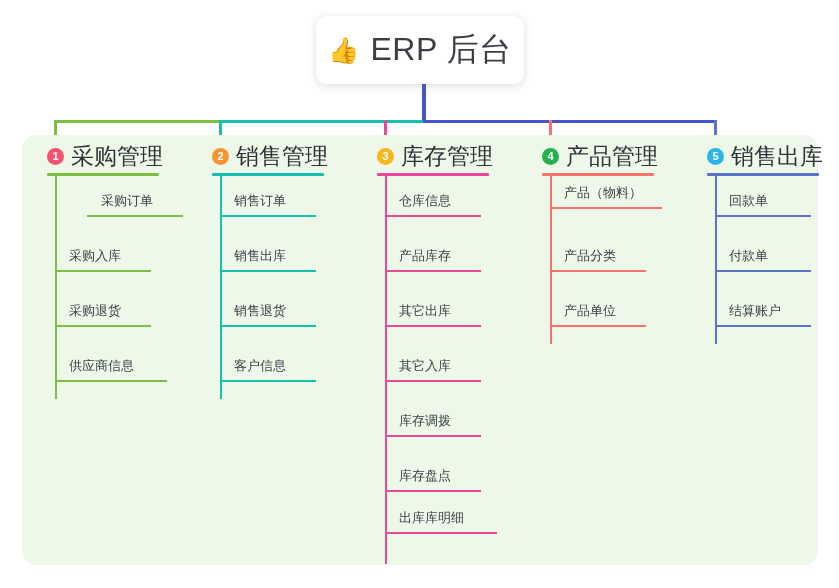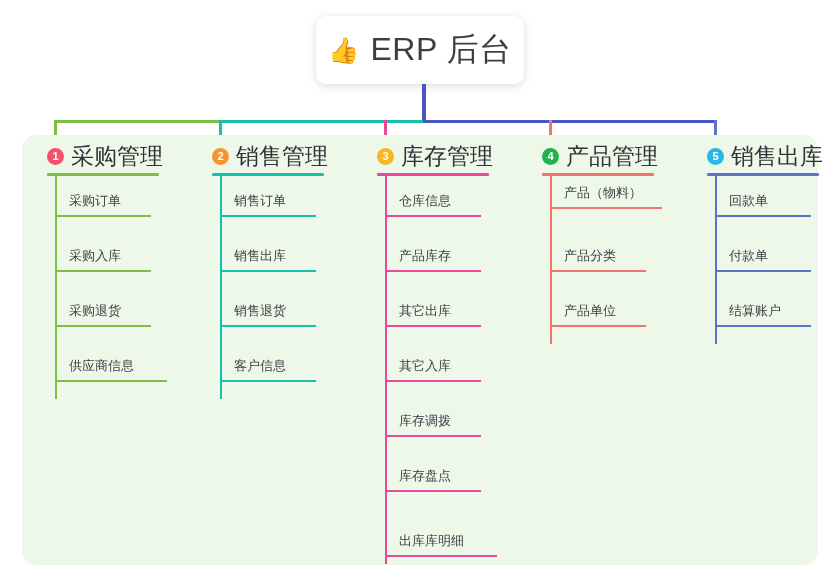--- a/index.html
+++ b/index.html
@@ -104,21 +104,21 @@
   <div class="panel"></div>
 
   <div id="columns">
       <div class="col" style="left: 33px;">
         <div class="col-head">
           <span class="badge" style="background: rgb(244, 81, 108);">1</span>
           <span class="col-title">采购管理</span>
         </div>
         <div class="head-rule" style="background: rgb(124, 192, 67);"></div>
         <div class="spine" style="height: 223px; background: rgb(124, 192, 67);"></div>
-        <div class="leaf" style="top: 36px;">
+        <div class="leaf" style="top: 36px; margin-left: 32px;">
           <span class="leaf-label">采购订单</span>
           <div class="leaf-rule" style="background: rgb(124, 192, 67);"></div>
         </div>
         <div class="leaf" style="top: 91px;">
           <span class="leaf-label">采购入库</span>
           <div class="leaf-rule" style="background: rgb(124, 192, 67);"></div>
         </div>
         <div class="leaf" style="top: 146px;">
           <span class="leaf-label">采购退货</span>
           <div class="leaf-rule" style="background: rgb(124, 192, 67);"></div>
@@ -176,21 +176,21 @@
           <div class="leaf-rule" style="background: rgb(236, 72, 153);"></div>
         </div>
         <div class="leaf" style="top: 256px;">
           <span class="leaf-label">库存调拨</span>
           <div class="leaf-rule" style="background: rgb(236, 72, 153);"></div>
         </div>
         <div class="leaf" style="top: 311px;">
           <span class="leaf-label">库存盘点</span>
           <div class="leaf-rule" style="background: rgb(236, 72, 153);"></div>
         </div>
-        <div class="leaf leaf-wide" style="top: 376px; padding-left: 32px;">
+        <div class="leaf leaf-wide" style="top: 353px; padding-left: 32px;">
           <span class="leaf-label">出库库明细</span>
           <div class="leaf-rule" style="background: rgb(236, 72, 153);"></div>
         </div>
       </div>
       <div class="col" style="left: 528px;">
         <div class="col-head">
           <span class="badge" style="background: rgb(34, 177, 76);">4</span>
           <span class="col-title">产品管理</span>
         </div>
         <div class="head-rule" style="background: rgb(244, 116, 108);"></div>

